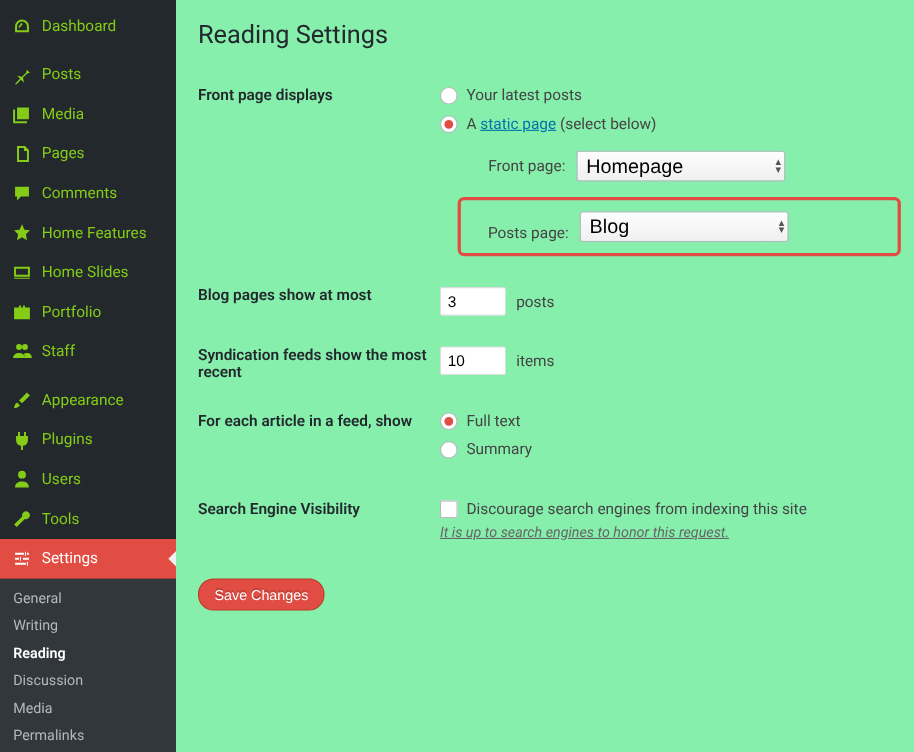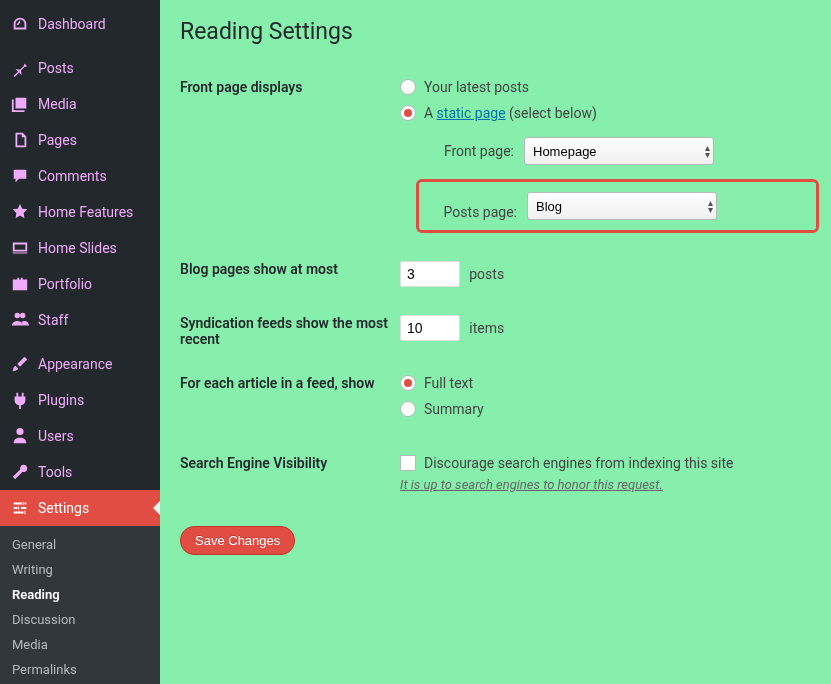--- a/index.html
+++ b/index.html
@@ -20,21 +20,21 @@
     background: #23282d;
     color: #eee;
     flex-shrink: 0;
     overflow-y: auto;
   }
   .menu-section { padding-top: 6px; }
   .menu-item {
     display: flex;
     align-items: center;
     padding: 8px 10px;
-    color: #f0abfc;
+    color: #84cc16;
     cursor: pointer;
     font-size: 14px;
     position: relative;
   }
   .menu-item.active {
     background: #e14d43;
     color: #fff;
   }
   .menu-item.active::after {
     content: "";
@@ -161,21 +161,21 @@
     font-size: 14px;
     color: #444;
   }
   .select {
     width: 190px;
     height: 28px;
     padding: 2px 22px 2px 8px;
     border: 1px solid #b4b9be;
     border-radius: 3px;
     background: linear-gradient(to bottom, #fefefe, #f0f0f0);
-    font-size: 13px;
+    font-size: 18px;
     appearance: none;
     position: relative;
   }
   .select-wrapper { position: relative; display: inline-block; }
   .select-arrows {
     position: absolute;
     right: 4px;
     top: 50%;
     transform: translateY(-50%);
     pointer-events: none;

